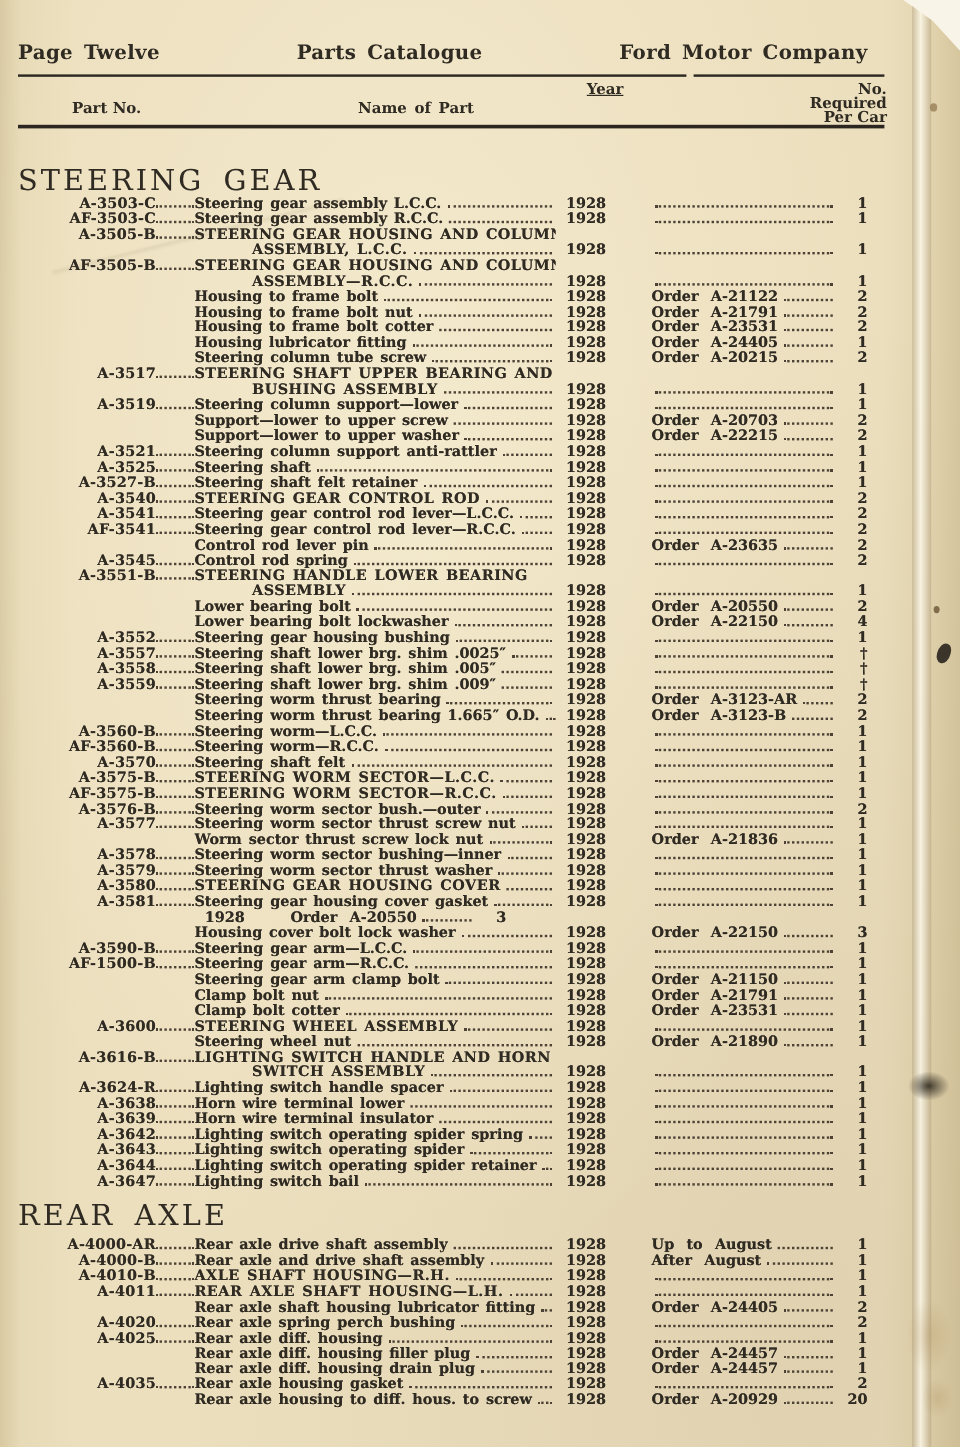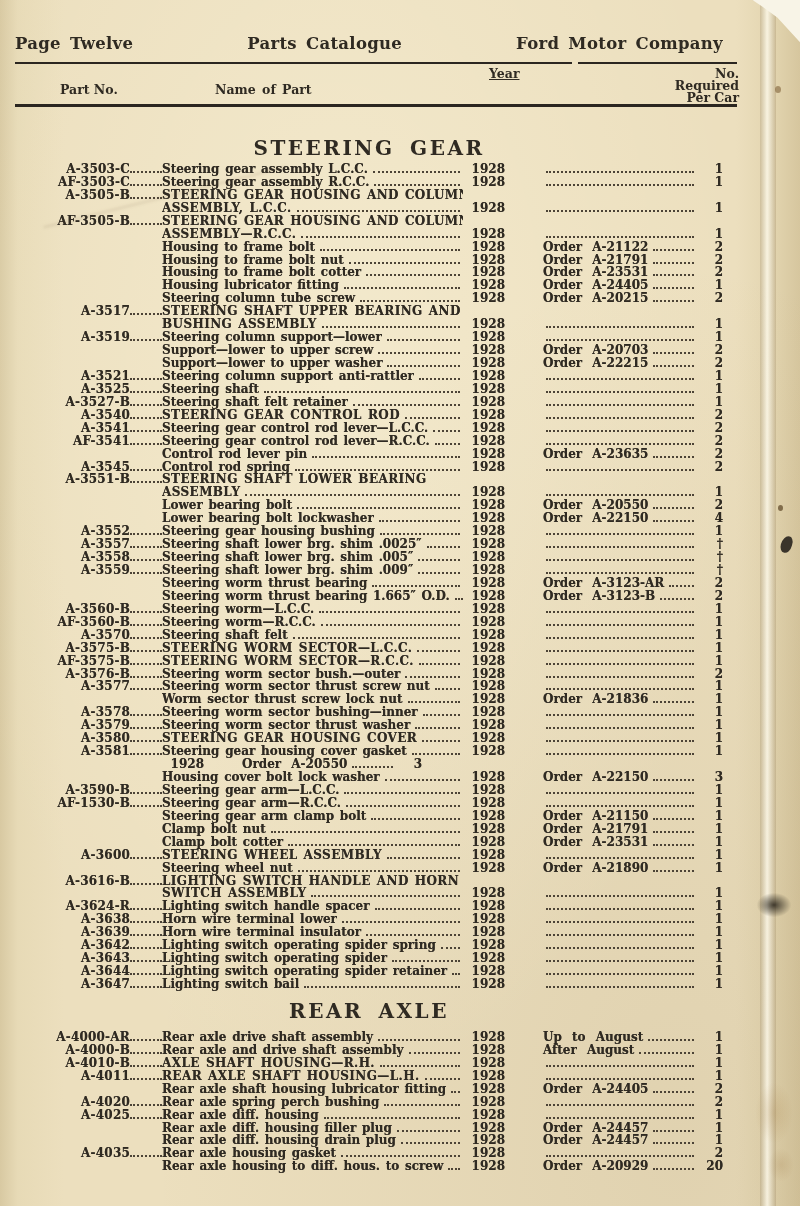--- a/index.html
+++ b/index.html
@@ -15,37 +15,37 @@
   }
   .content{position:absolute; left:15px; top:0; width:708px;}
   
   .hdr{position:absolute; top:34px; left:0; width:100%; display:flex; justify-content:space-between; font-size:16.5px; font-weight:700; letter-spacing:.3px; word-spacing:3px;text-align:right;}
   .rule{position:absolute; height:2px; background:#2b2620;}
   .rule1a{top:62px; left:0; width:557px;}
   .rule1b{top:62px; left:563px; width:159px;}
   .rule2{top:104px; left:0; width:722px; height:3px;}
   .colhead{position:absolute; font-size:12.5px; font-weight:700;}
   .ch-part{top:82px; left:45px;}
-  .ch-name{top:82px; left:200px; width:180px; text-align:left; word-spacing:2px;}
+  .ch-name{top:82px; left:200px; width:180px; text-align:right; word-spacing:2px;}
   .ch-year{top:66px; left:474px;text-decoration:underline;}
   .ch-req{top:68px; left:632px; width:92px; text-align:right; line-height:11.8px;}
   
-  .sec-title{position:absolute; width:100%; text-align:center; font-size:20px; font-weight:700; letter-spacing:2.5px; word-spacing:6px;}
+  .sec-title{position:absolute; width:100%; font-size:24px; font-weight:400; letter-spacing:2.5px; word-spacing:6px;}
   .t1{top:136px;} .t2{top:999px;}
   .rows{position:absolute; left:0; width:708px;}
   .r1{top:163px;} .r2{top:1031px;}
   
   .row{display:flex; align-items:flex-end; height:12.95px; font-size:12px; font-weight:700; white-space:nowrap; text-shadow:0 0 .4px rgba(47,42,34,.7);}
   .part{flex:0 0 115px; text-align:right; letter-spacing:.2px;}
   .pdots{flex:0 0 32px; height:3px; align-self:flex-end; margin-bottom:3px;}
   .pdots.dots{border-bottom:2px dotted #4c4336;}
   .namewrap{flex:0 0 301px; display:flex; align-items:flex-end; overflow:hidden;}
   .nm{padding-right:2px; word-spacing:1.5px;}
   .caps .nm{letter-spacing:.4px;}
-  .ind .nm{}
+  .ind .nm{margin-left:48px;}
   .lead{flex:1 1 10px; min-width:8px; height:3px; border-bottom:2px dotted #4c4336; align-self:flex-end; margin:0 3px 3px 3px;}
   .year{flex:0 0 42px; text-align:right;}
   .order{flex:0 0 154px; margin-left:38px; display:flex; align-items:flex-end;}
   .otxt{word-spacing:6px; padding-right:2px;}
   .qty{flex:0 0 26px; text-align:right;}
   
   .fold{position:absolute; top:0; left:760px; width:16px; height:1206px;
     background:linear-gradient(90deg, rgba(110,90,55,.20), rgba(255,252,240,.75) 45%, rgba(140,118,80,.28) 100%);
     filter:blur(.6px);}
   .torn{position:absolute; top:0; right:0; width:54px; height:46px; background:#f8f4e7;
@@ -399,21 +399,21 @@
           <span class="year">1928</span>
           <span class="order">
             <span class="lead"></span>
           </span>
           <span class="qty">2</span>
         </div>
         <div class="row caps">
           <span class="part">A-3551-B</span>
           <span class="pdots dots"></span>
           <span class="namewrap">
-            <span class="nm">STEERING SHAFT LOWER BEARING</span>
+            <span class="nm">STEERING HANDLE LOWER BEARING</span>
           </span>
           <span class="year"></span>
           <span class="order"></span>
           <span class="qty"></span>
         </div>
         <div class="row caps ind">
           <span class="part"></span>
           <span class="pdots"></span>
           <span class="namewrap">
             <span class="nm">ASSEMBLY</span>
@@ -721,21 +721,21 @@
             <span class="nm">Steering gear arm—L.C.C.</span>
             <span class="lead"></span>
           </span>
           <span class="year">1928</span>
           <span class="order">
             <span class="lead"></span>
           </span>
           <span class="qty">1</span>
         </div>
         <div class="row">
-          <span class="part">AF-1530-B</span>
+          <span class="part">AF-1500-B</span>
           <span class="pdots dots"></span>
           <span class="namewrap">
             <span class="nm">Steering gear arm—R.C.C.</span>
             <span class="lead"></span>
           </span>
           <span class="year">1928</span>
           <span class="order">
             <span class="lead"></span>
           </span>
           <span class="qty">1</span>

